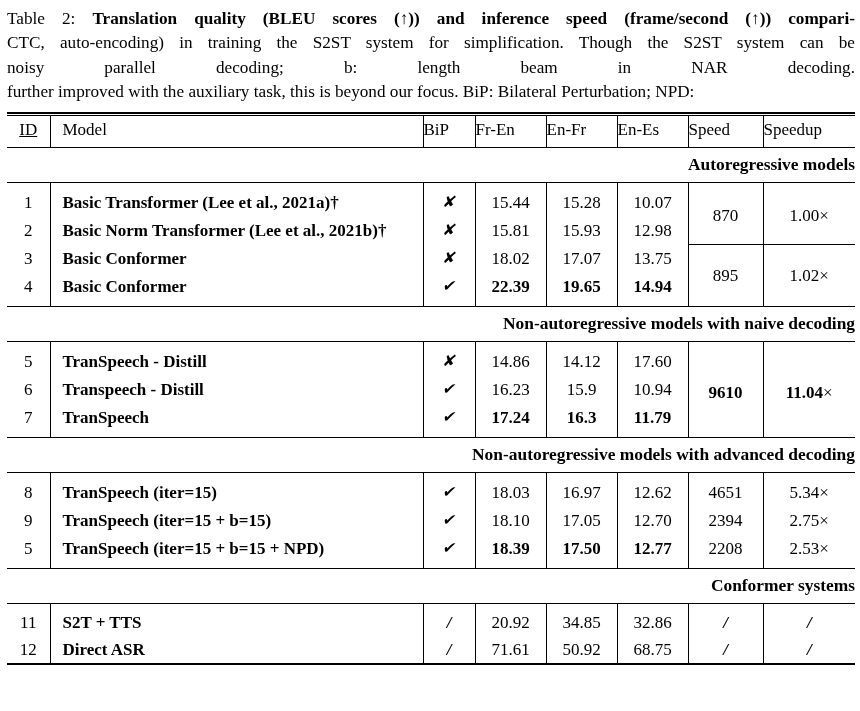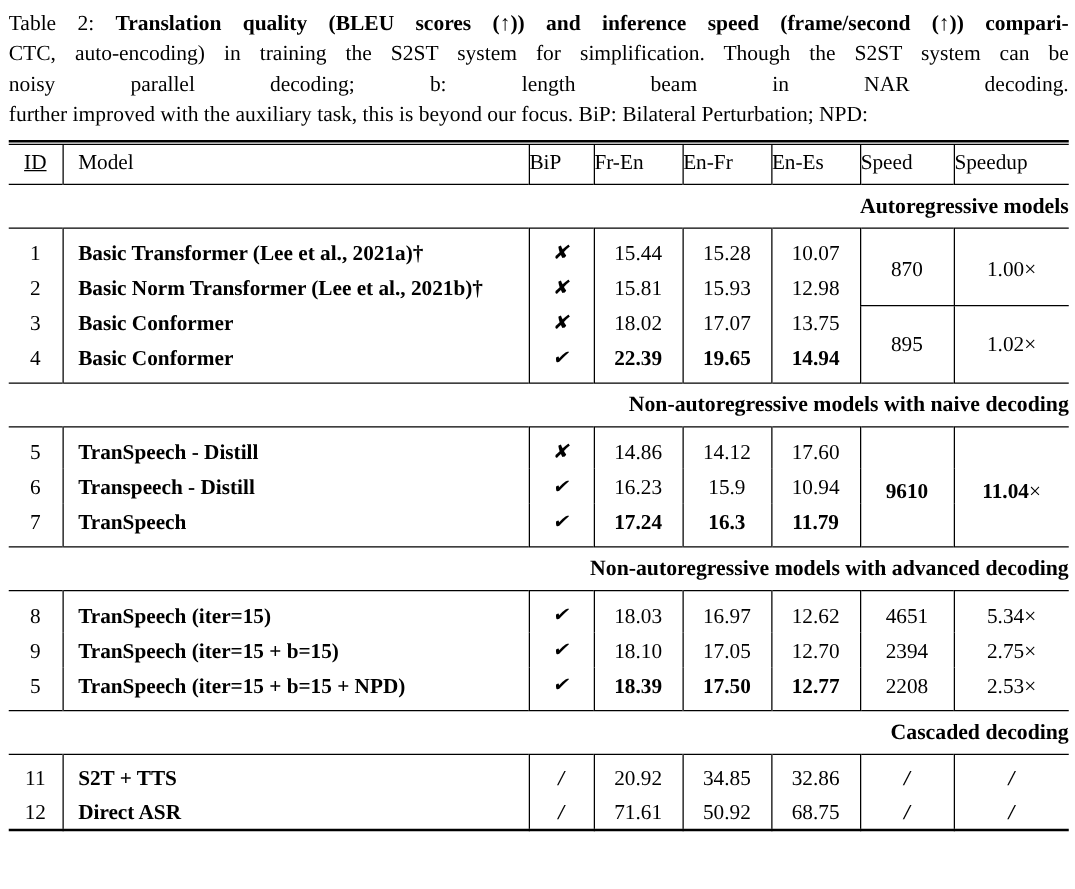--- a/index.html
+++ b/index.html
@@ -212,21 +212,21 @@
           <td class="c-id">5</td>
           <td class="vb c-model">TranSpeech (iter=15 + b=15 + NPD)</td>
           <td class="vb"><span class="sym">✔</span></td>
           <td class="vb bold">18.39</td>
           <td class="vb bold">17.50</td>
           <td class="vb bold">12.77</td>
           <td class="vb"><span>2208</span></td>
           <td class="vb"><span>2.53</span><span class="times">×</span></td>
         </tr>
         <tr class="title">
-          <td colspan="8"><span>Cascaded decoding</span></td>
+          <td colspan="8"><span>Conformer systems</span></td>
         </tr>
         <tr class="data first">
           <td class="c-id">11</td>
           <td class="vb c-model">S2T + TTS</td>
           <td class="vb"><span class="sym-slash-wrap">/</span></td>
           <td class="vb">20.92</td>
           <td class="vb">34.85</td>
           <td class="vb">32.86</td>
           <td class="vb"><span class="sym-slash-wrap">/</span></td>
           <td class="vb"><span class="sym-slash-wrap">/</span></td>

